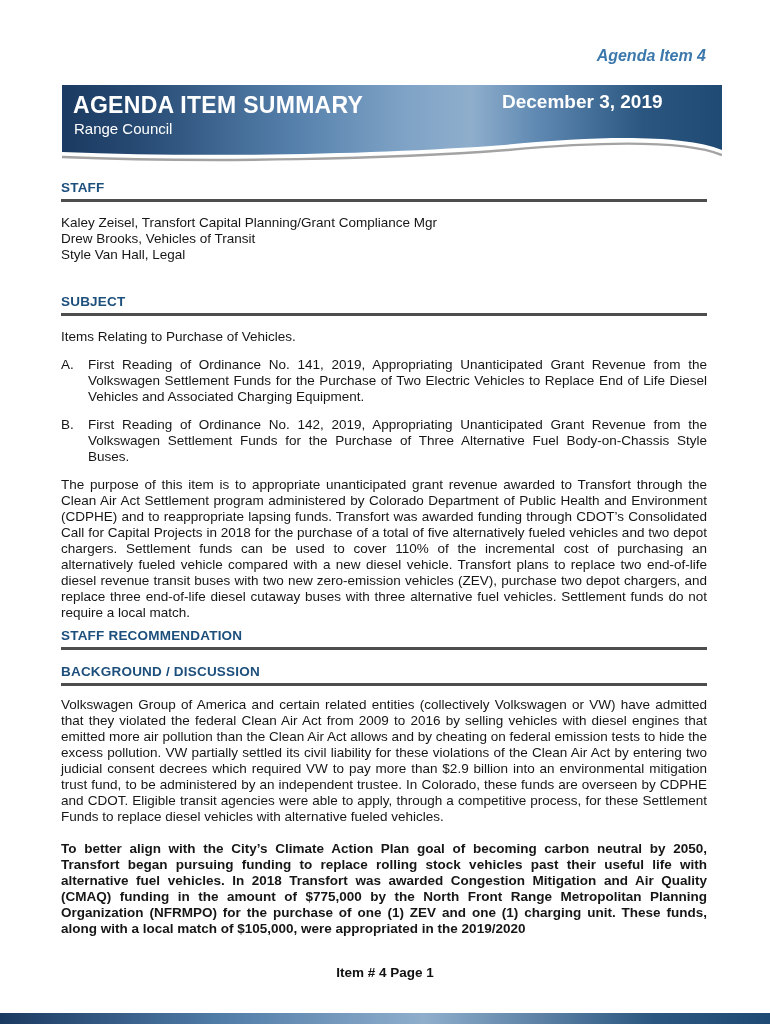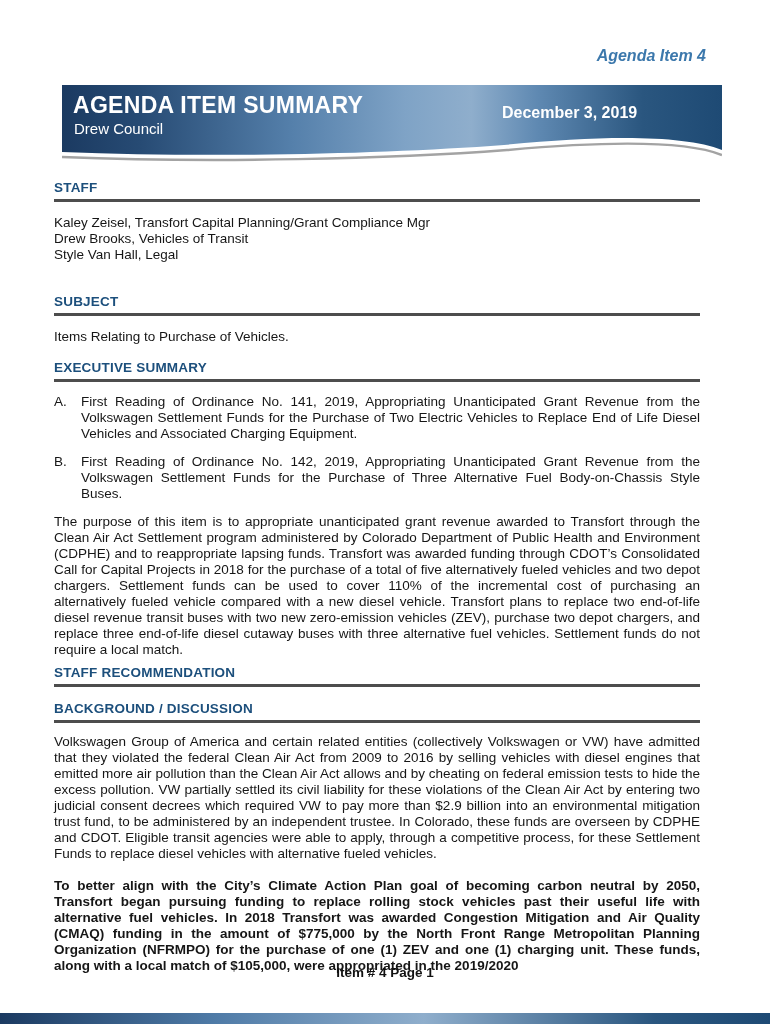--- a/index.html
+++ b/index.html
@@ -16,24 +16,24 @@
   .banner svg { position:absolute; top:0; left:0; }
   .banner-title {
     position:absolute; left:11px; top:7px; color:#ffffff;
     font-size:23px; font-weight:bold; letter-spacing:0.3px; white-space:nowrap;
   }
   .banner-subtitle {
     position:absolute; left:12px; top:35px; color:#ffffff;
     font-size:15px; white-space:nowrap;
   }
   .banner-date {
-    position:absolute; left:440px; top:19px; color:#ffffff;
-    font-size:16px; font-weight:bold; white-space:nowrap;
+    position:absolute; left:440px; top:6px; color:#ffffff;
+    font-size:19px; font-weight:bold; white-space:nowrap;
   }
-  .content { position:absolute; left:54px; top:176px; width:646px; }
+  .content { position:absolute; left:61px; top:176px; width:646px; }
   .sec-header {
     font-size:13.5px; font-weight:bold; color:#1C4F7C;
     padding-bottom:4px; border-bottom:3px solid #4D4D4D; letter-spacing:0.2px;
   }
   .sh-staff   { margin-top:4px; }
   .sh-subject { margin-top:31px; }
   .sh-exec    { margin-top:15px; }
   .sh-rec     { margin-top:7px; }
   .sh-back    { margin-top:14px; }
   .body-text { font-size:13.5px; line-height:16px; text-align:justify; }
@@ -74,37 +74,36 @@
           <stop offset="0.62" stop-color="#8FAECC"></stop>
           <stop offset="0.72" stop-color="#5F89B2"></stop>
           <stop offset="0.88" stop-color="#2A567F"></stop>
           <stop offset="1" stop-color="#1E4A74"></stop>
         </linearGradient>
       </defs>
       <path d="M0,0 H660 V65 C622,50 542,50 442,60 C322,69 150,73 0,67 Z" fill="url(#bannerGrad)"></path>
       <path d="M0,72 C150,78 330,74 445,65 C545,56 625,56 660,70" fill="none" stroke="#A3A3A3" stroke-width="2.5"></path>
     </svg>
     <div class="banner-title">AGENDA ITEM SUMMARY</div>
-    <div class="banner-subtitle">Drew Council</div>
+    <div class="banner-subtitle">Range Council</div>
     <div class="banner-date">December 3, 2019</div>
   </div>
 
   <div class="content">
 
     <div class="sec-header sh-staff">STAFF</div>
     <div class="staff-list">
       <div>Kaley Zeisel, Transfort Capital Planning/Grant Compliance Mgr</div>
       <div>Drew Brooks, Vehicles of Transit</div>
       <div>Style Van Hall, Legal</div>
     </div>
 
     <div class="sec-header sh-subject">SUBJECT</div>
     <div class="body-text subject-text">Items Relating to Purchase of Vehicles.</div>
 
-    <div class="sec-header sh-exec">EXECUTIVE SUMMARY</div>
     <div class="es-list">
       <div class="es-item">
         <div class="es-marker">A.</div>
         <div class="es-text body-text">First Reading of Ordinance No. 141, 2019, Appropriating Unanticipated Grant Revenue from the Volkswagen Settlement Funds for the Purchase of Two Electric Vehicles to Replace End of Life Diesel Vehicles and Associated Charging Equipment.</div>
       </div>
       <div class="es-item">
         <div class="es-marker">B.</div>
         <div class="es-text body-text">First Reading of Ordinance No. 142, 2019, Appropriating Unanticipated Grant Revenue from the Volkswagen Settlement Funds for the Purchase of Three Alternative Fuel Body-on-Chassis Style Buses.</div>
       </div>
     </div>

